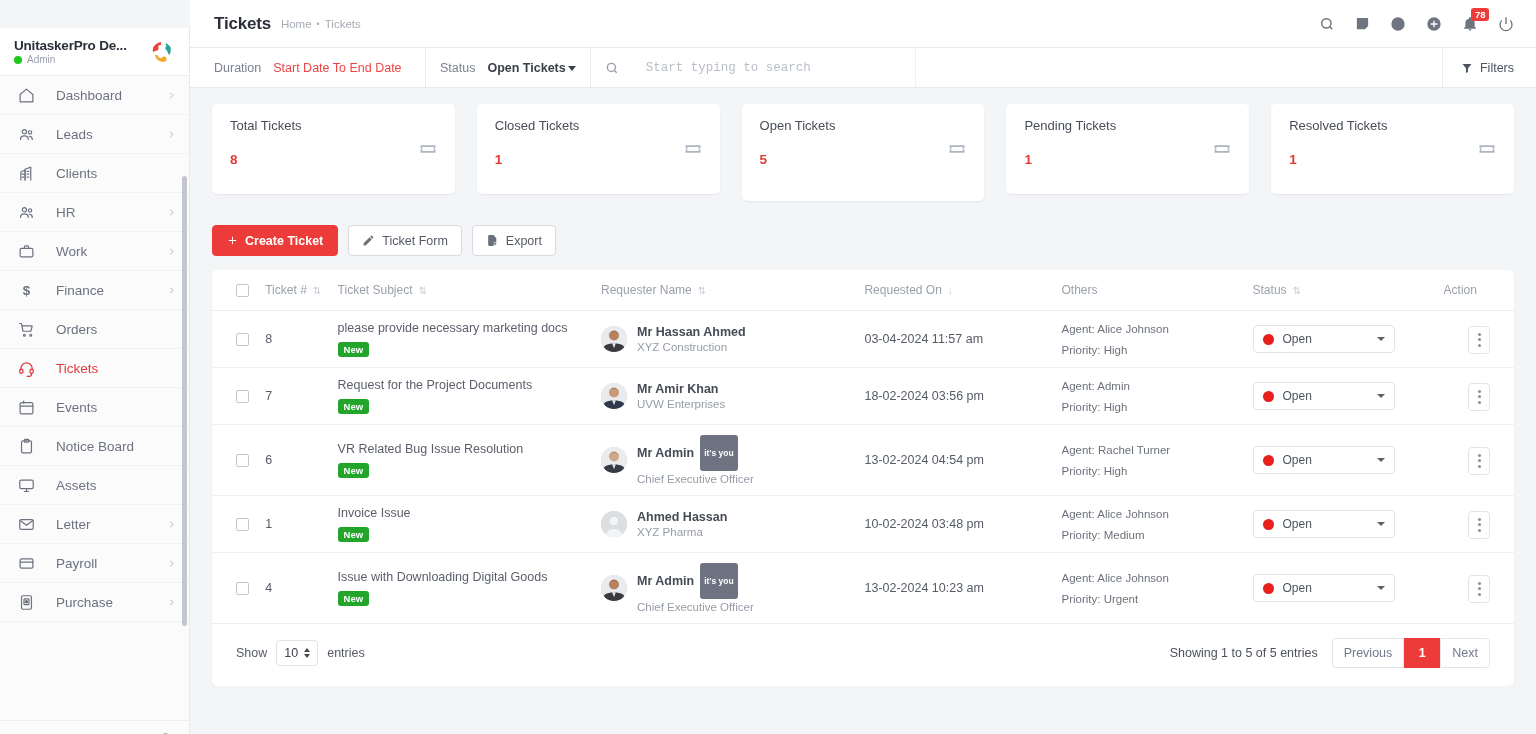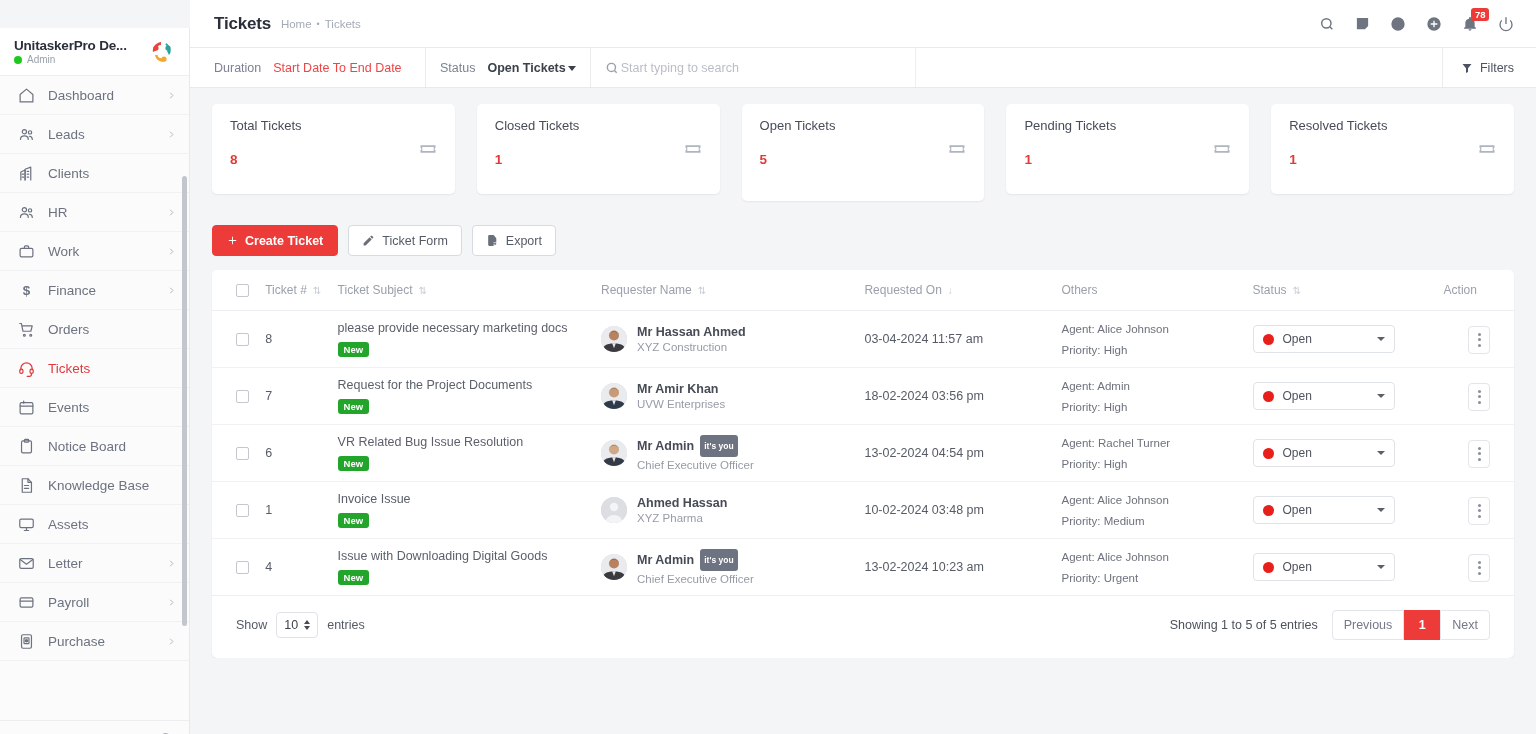--- a/index.html
+++ b/index.html
@@ -31,21 +31,21 @@
   }
   .brand-sub { display: flex; align-items: center; gap: 5px; margin-top: 1px; }
   .dot-online { width: 8px; height: 8px; border-radius: 50%; background: #1ec91e; display:block; }
   .brand-role { font-size: 10px; color: #9aa0ac; }
   .brand-logo { width: 34px; height: 34px; flex: none; }
 
   .nav { flex: 1; overflow: hidden; position: relative; }
   .nav-scroll { height: 100%; overflow: hidden; }
   .nav-item {
     height: 39px; display: flex; align-items: center;
-    padding: 0 12px 0 18px; gap: 13px;
+    padding: 0 12px 0 18px; gap: 21px;
     border-bottom: 1px solid #f0f1f3;
     color: #6c727f; font-size: 13.5px; cursor: pointer;
     background: #fbfbfc;
   }
   .nav-item .ico { width: 17px; height: 17px; flex: none; display:flex; align-items:center; justify-content:center; }
   .nav-item .lbl { flex: 1; white-space: nowrap; }
   .nav-item .chev { width: 11px; height: 11px; flex: none; opacity: .55; }
   .nav-item.active { color: #e03a3c; }
   .nav-item.active .ico svg { stroke: #e03a3c; }
 
@@ -89,21 +89,21 @@
     display: flex; align-items: stretch; font-size: 12.5px;
   }
   .fb-cell { display: flex; align-items: center; gap: 12px; padding: 0 14px; border-right: 1px solid #ececef; }
   .fb-label { color: #7c8290; font-size: 12.5px; }
   .fb-placeholder { color: #ef4444; font-size: 12.5px; }
   .fb-value { color: #3b4049; font-weight: bold; font-size: 12.5px; cursor: pointer; }
   .caret { display: inline-block; margin-left: 2px; border-left: 4px solid transparent; border-right: 4px solid transparent; border-top: 5px solid #3b4049; vertical-align: middle; }
   .fb-duration { padding-left: 24px; min-width: 236px; }
   .fb-status { min-width: 148px; }
   .fb-search { flex: 1; display: flex; align-items: center; padding: 0; border-right: 1px solid #ececef; }
-  .search-wrap { display: flex; align-items: center; gap: 2px; padding: 0 14px; height: 100%; width: 325px; border-right: 1px solid #f0f0f2; }
+  .search-wrap { display: flex; align-items: center; gap: 27px; padding: 0 14px; height: 100%; width: 325px; border-right: 1px solid #f0f0f2; font-family: Liberation Mono, monospace; }
   .search-wrap input {
     border: 0; outline: 0; font-size: 12.5px; font-family: inherit; color: #3b4049;
     width: 100%; background: transparent;
   }
   .search-wrap input::placeholder { color: #b9bec7; }
   .fb-filters { display: flex; align-items: center; gap: 7px; padding: 0 22px 0 18px; color: #4d5360; font-size: 12.5px; cursor: pointer; }
 
   .content { padding: 16px 22px 0 22px; overflow: hidden; }
 
   
@@ -151,21 +151,21 @@
   th.col-action { text-align: left; }
   .cbx { width: 13px; height: 13px; border: 1px solid #c3c7ce; border-radius: 2px; background: #fff; display: block; cursor: pointer; }
   .subj-text { color: #5a5f6a; font-size: 12.5px; }
   .badge-new {
     display: inline-block; margin-top: 7px; background: #23a52c; color: #fff;
     font-size: 9.5px; font-weight: bold; border-radius: 3px; padding: 2px 6px;
   }
   .requester { display: flex; align-items: center; gap: 10px; }
   .avatar { width: 26px; height: 26px; border-radius: 50%; flex: none; overflow: hidden; background: #d6d9de; }
   .rq-name { font-size: 12.5px; color: #464b55; font-weight: bold; display: flex; align-items: center; gap: 6px; }
-  .tag-you { background: #6d7380; color: #fff; font-size: 8.5px; border-radius: 3px; padding: 6px 4px; font-weight: bold; }
+  .tag-you { background: #6d7380; color: #fff; font-size: 8.5px; border-radius: 3px; padding: 13px 4px; font-weight: bold; }
   .rq-org { font-size: 11.5px; color: #969ca6; margin-top: 2px; }
   .others-line { font-size: 11.5px; color: #6d727c; }
   .others-line + .others-line { margin-top: 9px; }
   .status-select {
     width: 142px; height: 28px; border: 1px solid #dfe2e7; border-radius: 4px;
     display: flex; align-items: center; gap: 9px; padding: 0 9px; background: #fff; cursor: pointer;
   }
   .status-dot { width: 11px; height: 11px; border-radius: 50%; background: #e8201b; flex: none; }
   .status-label { font-size: 12px; color: #4e535d; flex: 1; }
   .mini-caret { border-left: 4px solid transparent; border-right: 4px solid transparent; border-top: 4px solid #5a5f69; }
@@ -338,30 +338,20 @@
             <span class="lbl">Events</span>
           </div>
           <div class="nav-item">
             <span class="ico">
               <svg width="17" height="17" viewBox="0 0 24 24" fill="none" stroke="currentColor" stroke-width="1.7" stroke-linecap="round" stroke-linejoin="round">
                 <rect x="5" y="4" width="14" height="17" rx="2"></rect>
                 <rect x="9" y="2" width="6" height="4" rx="1"></rect>
               </svg>
             </span>
             <span class="lbl">Notice Board</span>
-          </div>
-          <div class="nav-item">
-            <span class="ico">
-              <svg width="17" height="17" viewBox="0 0 24 24" fill="none" stroke="currentColor" stroke-width="1.7" stroke-linecap="round" stroke-linejoin="round">
-                <path d="M6 2.5h8l5 5V21.5H6z"></path>
-                <path d="M14 2.5v5h5"></path>
-                <path d="M9 12h6M9 16h6"></path>
-              </svg>
-            </span>
-            <span class="lbl">Knowledge Base</span>
           </div>
           <div class="nav-item">
             <span class="ico">
               <svg width="17" height="17" viewBox="0 0 24 24" fill="none" stroke="currentColor" stroke-width="1.7" stroke-linecap="round" stroke-linejoin="round">
                 <rect x="2.5" y="4.5" width="19" height="12" rx="2"></rect>
                 <path d="M9 20.5h6M12 16.5v4"></path>
               </svg>
             </span>
             <span class="lbl">Assets</span>
           </div>

